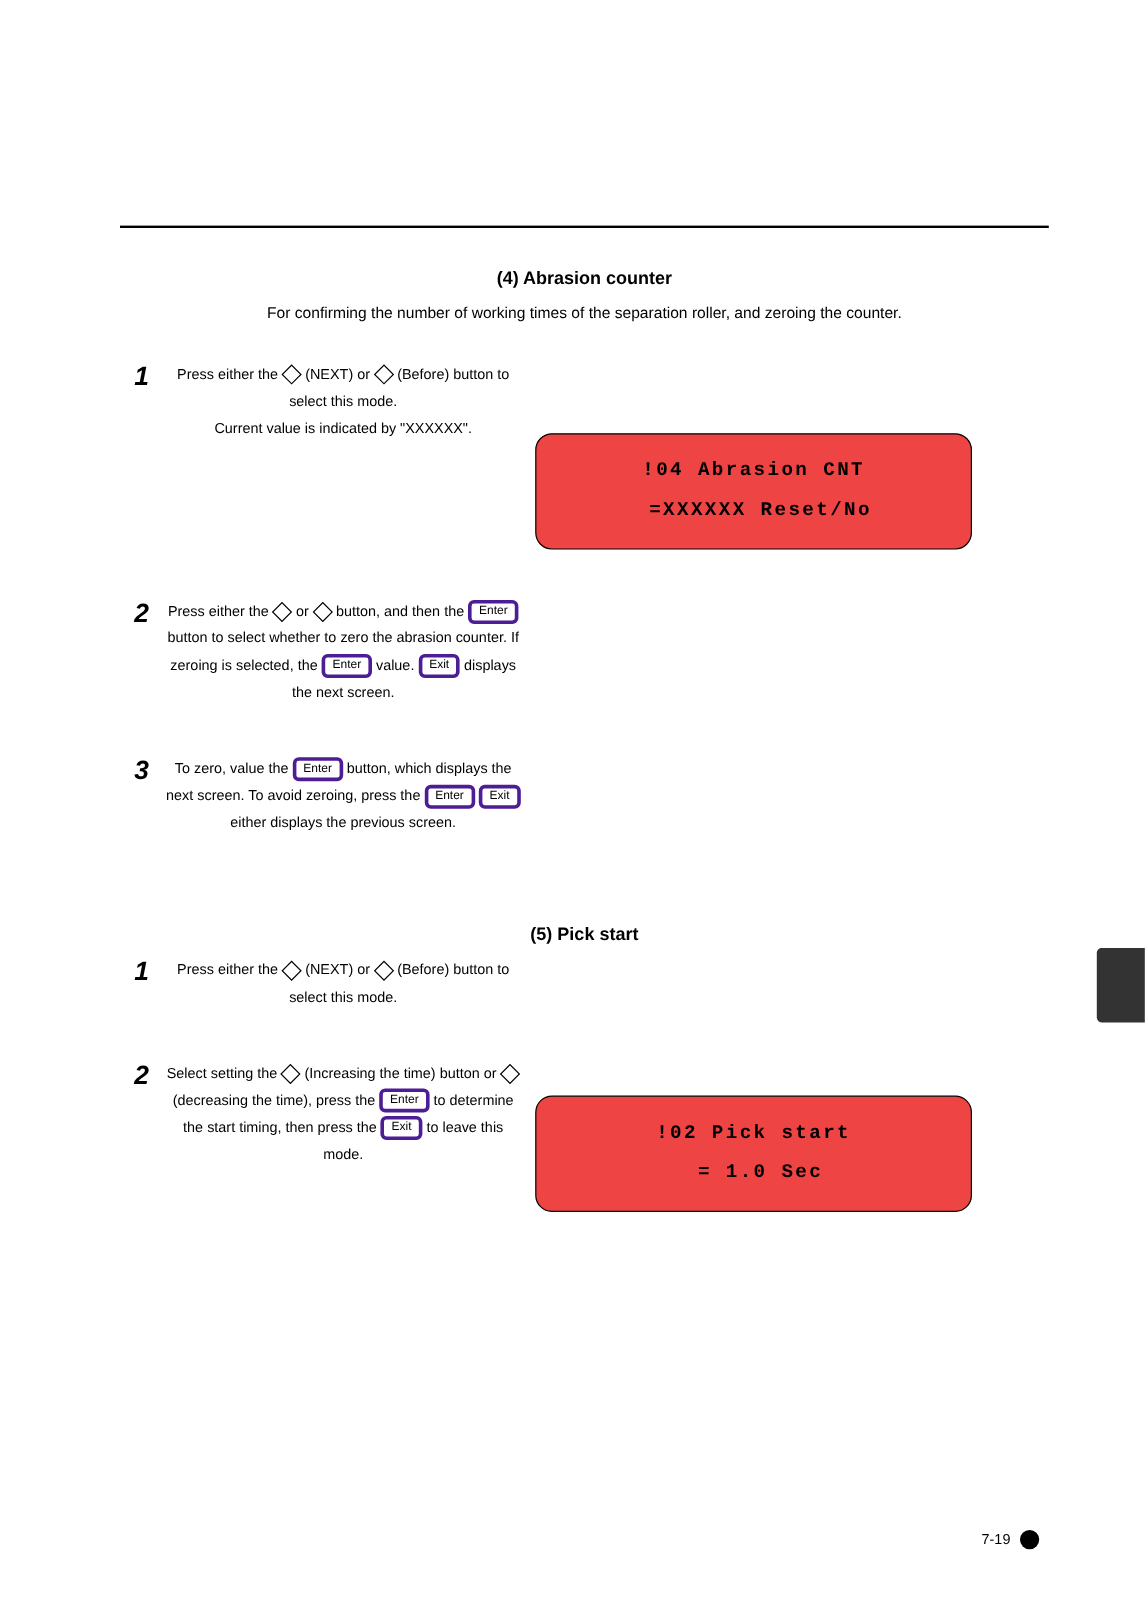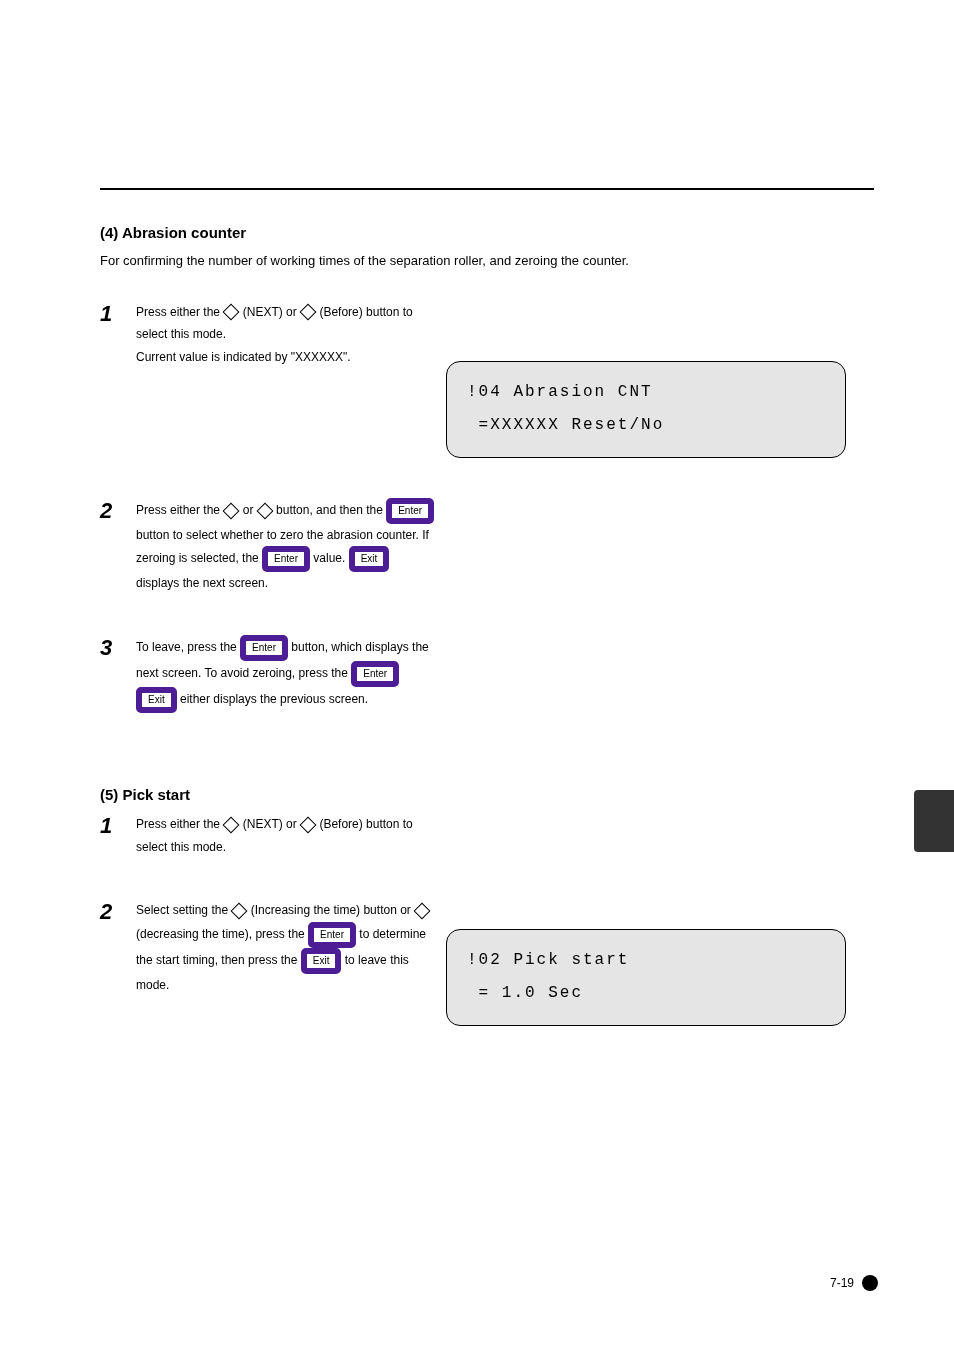--- a/index.html
+++ b/index.html
@@ -9,20 +9,21 @@
     font-family: Arial, Helvetica, sans-serif;
     color: #000;
     width: 954px;
     height: 1351px;
     position: relative;
   }
   .page {
     padding: 100px 80px 60px 100px;
     position: relative;
     height: 100%;
+    text-align: center;
   }
   .header-underline {
     border-bottom: 2px solid #000;
     height: 90px;
     margin-bottom: 34px;
   }
   .section-title {
     font-size: 15px;
     font-weight: bold;
     margin-bottom: 10px;
@@ -53,61 +54,61 @@
     width: 12px;
     height: 12px;
     border: 1px solid #000;
     transform: rotate(45deg);
     background: #fff;
     margin: 0 2px;
     vertical-align: middle;
   }
   .keycap {
     display: inline-block;
-    border: 6px solid #4c1d95;
+    border: 3px solid #4c1d95;
     border-radius: 5px;
     padding: 0 6px;
     font-size: 10px;
     line-height: 14px;
     background: #fff;
     vertical-align: middle;
   }
   .lcd {
-    width: 400px;
-    background: #e5e5e5;
+    width: 364px;
+    background: #ef4444;
     border: 1.5px solid #000;
     border-radius: 14px;
     padding: 14px 20px;
     font-family: "Courier New", monospace;
     font-size: 16px;
     letter-spacing: 2px;
     line-height: 2.1;
     white-space: pre;
-    font-weight: normal;
+    font-weight: bold;
   }
   .lcd-col {
     flex: 1;
     display: flex;
     justify-content: flex-start;
     padding-left: 10px;
   }
   .side-tab {
     position: absolute;
     right: 0;
     top: 790px;
     width: 40px;
     height: 62px;
     background: #333;
     border-top-left-radius: 4px;
     border-bottom-left-radius: 4px;
   }
   .page-footer {
     position: absolute;
     bottom: 60px;
-    right: 76px;
+    right: 88px;
     font-size: 12px;
     display: flex;
     align-items: center;
     gap: 8px;
   }
   .bullet {
     width: 16px;
     height: 16px;
     background: #000;
     border-radius: 50%;
@@ -151,21 +152,21 @@
       <span class="keycap">Enter</span>
       <span> value. </span>
       <span class="keycap">Exit</span>
       <span> displays the next screen.</span>
     </div>
   </div>
 
   <div class="step-row">
     <div class="step-num">3</div>
     <div class="step-text">
-      <span>To leave, press the </span>
+      <span>To zero, value the </span>
       <span class="keycap">Enter</span>
       <span> button, which displays the next screen. To avoid zeroing, press the </span>
       <span class="keycap">Enter</span>
       <span class="keycap">Exit</span>
       <span> either displays the previous screen.</span>
     </div>
   </div>
 
   <div class="section-title" style="margin-top:73px;">(5) Pick start</div>
 

